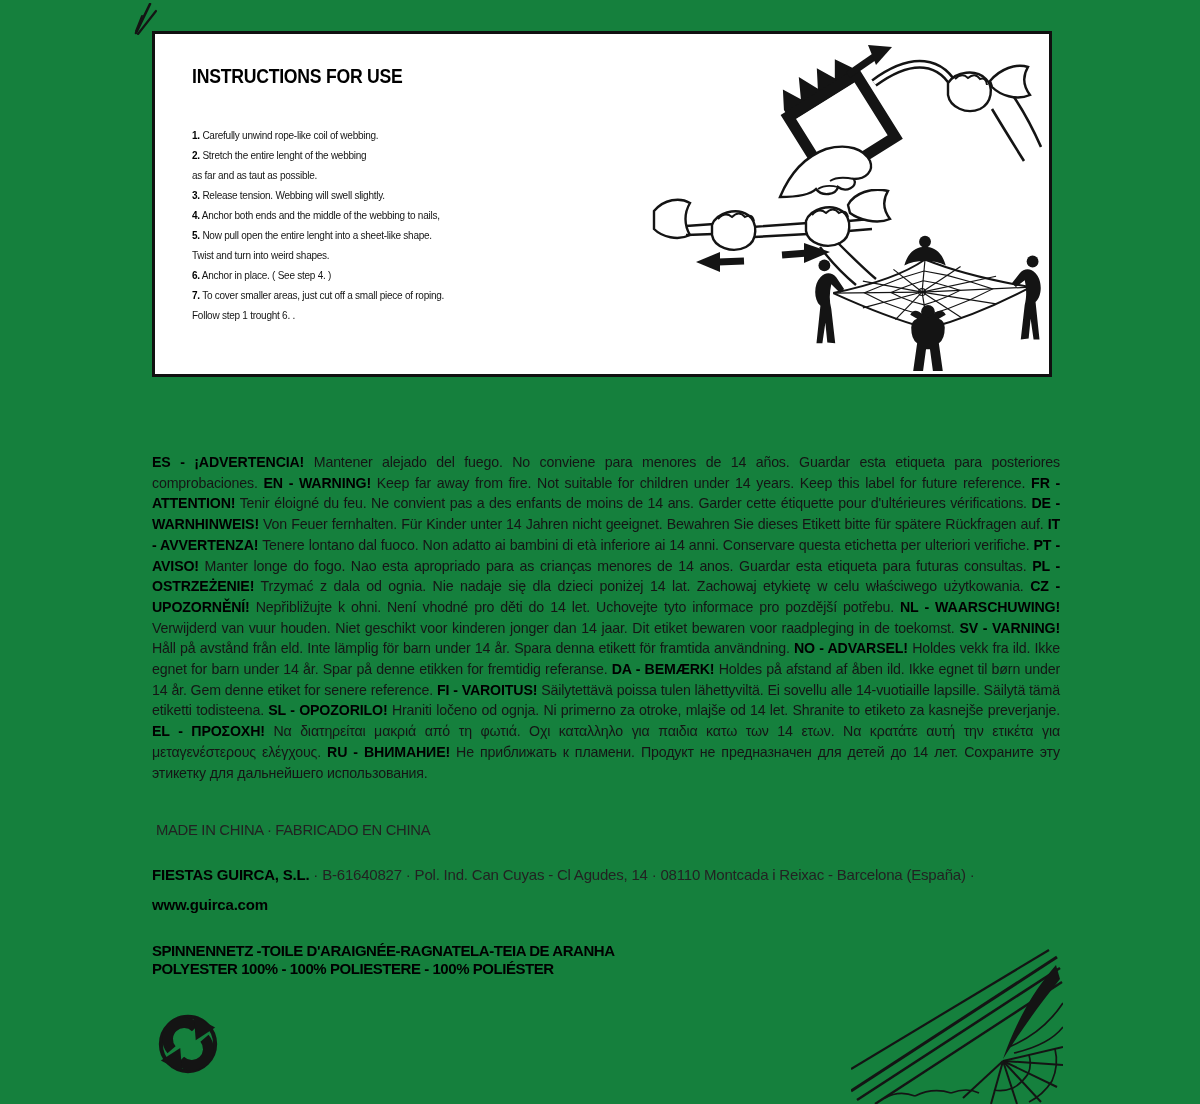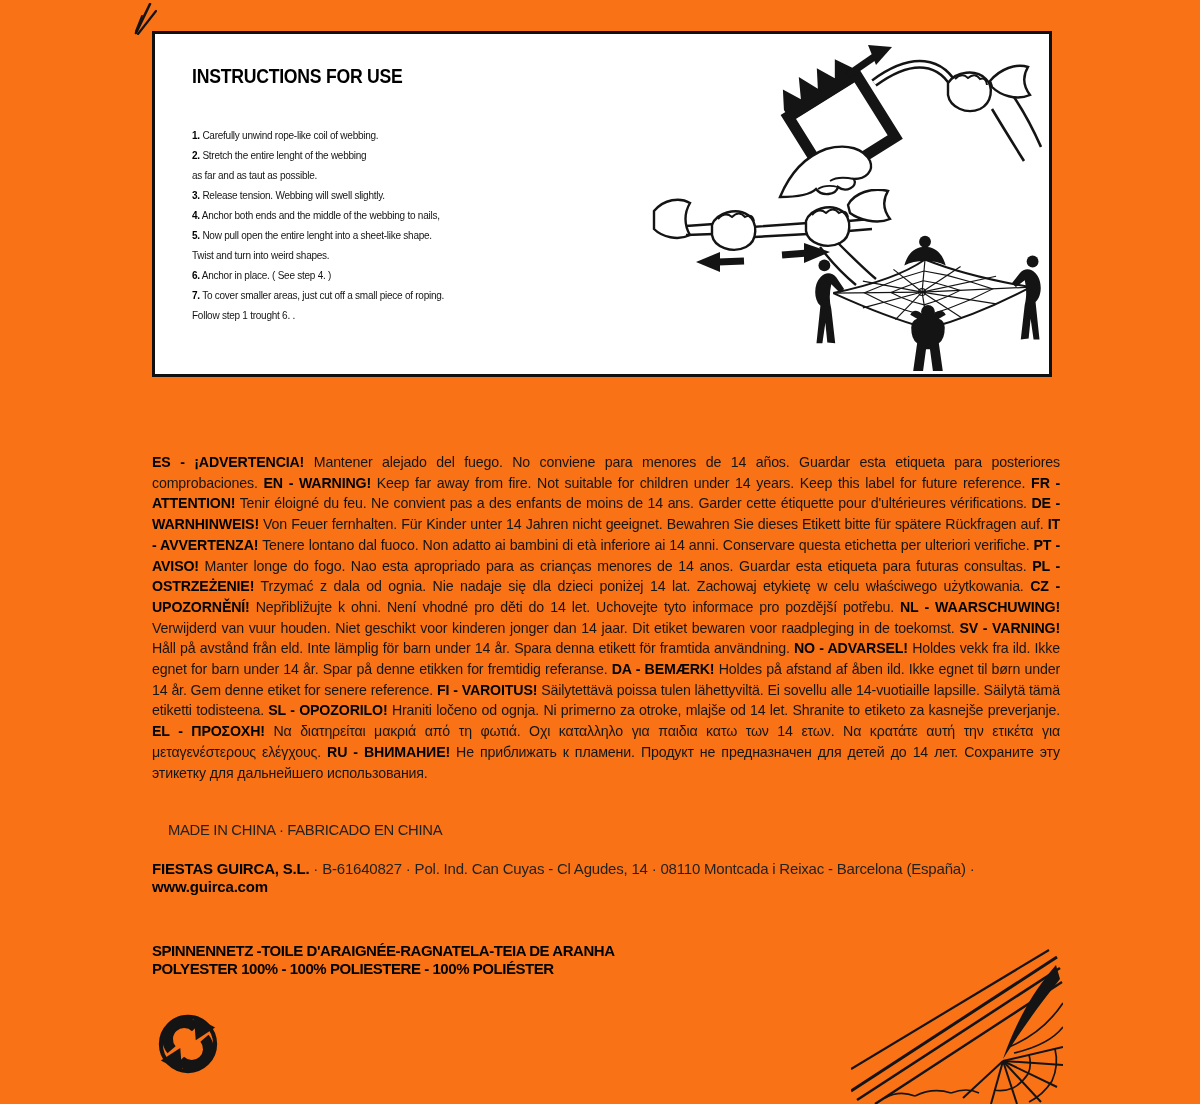--- a/index.html
+++ b/index.html
@@ -1,35 +1,35 @@
 <!DOCTYPE html>
 <html><head>
 <meta charset="utf-8">
 <style>
   html,body{margin:0;padding:0;background:#fff;}
   body{width:1200px;height:1104px;font-family:"Liberation Sans",sans-serif;color:#1a1a1a;}
-  .page{position:relative;width:1200px;height:1104px;background:#f97316;overflow:hidden;}
+  .page{position:relative;width:1200px;height:1104px;background:#15803d;overflow:hidden;}
   svg{display:block;}
 
   .corner-mark{position:absolute;left:127px;top:3px;width:30px;height:32px;}
 
   .instructions-box{position:absolute;left:152px;top:31px;width:894px;height:340px;border:3px solid #101010;background:#fff;}
   .ins-title{position:absolute;left:37px;top:30px;font-size:21px;font-weight:bold;color:#000;letter-spacing:-0.3px;transform:scaleX(0.84);transform-origin:0 50%;white-space:nowrap;}
   .steps{position:absolute;left:37px;top:92px;font-size:10px;line-height:20px;letter-spacing:-0.25px;color:#151515;width:470px;}
   .step-num{font-weight:bold;color:#000;}
   .ill{position:absolute;}
   .ill1{left:597px;top:5px;width:290px;height:165px;}
   .ill2{left:497px;top:155px;width:252px;height:100px;}
   .ill3{left:652px;top:187px;width:240px;height:150px;}
 
   .warnings{position:absolute;left:152px;top:452px;width:908px;margin:0;font-size:14.2px;line-height:20.7px;letter-spacing:-0.15px;text-align:justify;color:#151515;}
   .warnings b{color:#000;}
 
-  .made-in{position:absolute;left:168px;top:822px;font-size:14.8px;letter-spacing:-0.3px;color:#222;}
-  .manufacturer{position:absolute;left:152px;top:860px;width:908px;margin:0;font-size:15px;line-height:18px;letter-spacing:-0.2px;color:#222;}
+  .made-in{position:absolute;left:156px;top:822px;font-size:14.8px;letter-spacing:-0.3px;color:#222;}
+  .manufacturer{position:absolute;left:152px;top:860px;width:908px;margin:0;font-size:15px;line-height:30px;letter-spacing:-0.2px;color:#222;}
   .manufacturer b{color:#000;}
   .product{position:absolute;left:152px;top:926px;font-weight:bold;color:#000;font-size:15px;line-height:17.5px;letter-spacing:-0.45px;margin-top:16px;}
 
   .green-dot{position:absolute;left:157px;top:1013px;width:62px;height:62px;}
   .web-corner{position:absolute;left:851px;top:941px;width:212px;height:163px;}
 </style>
 </head>
 <body>
 
 <div class="page">

